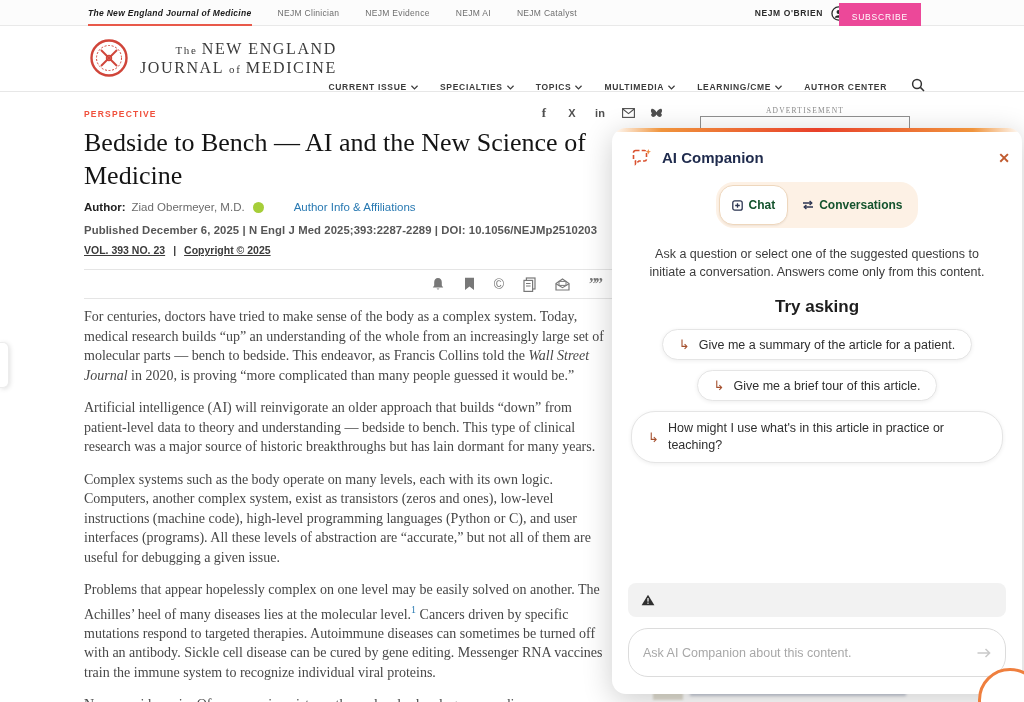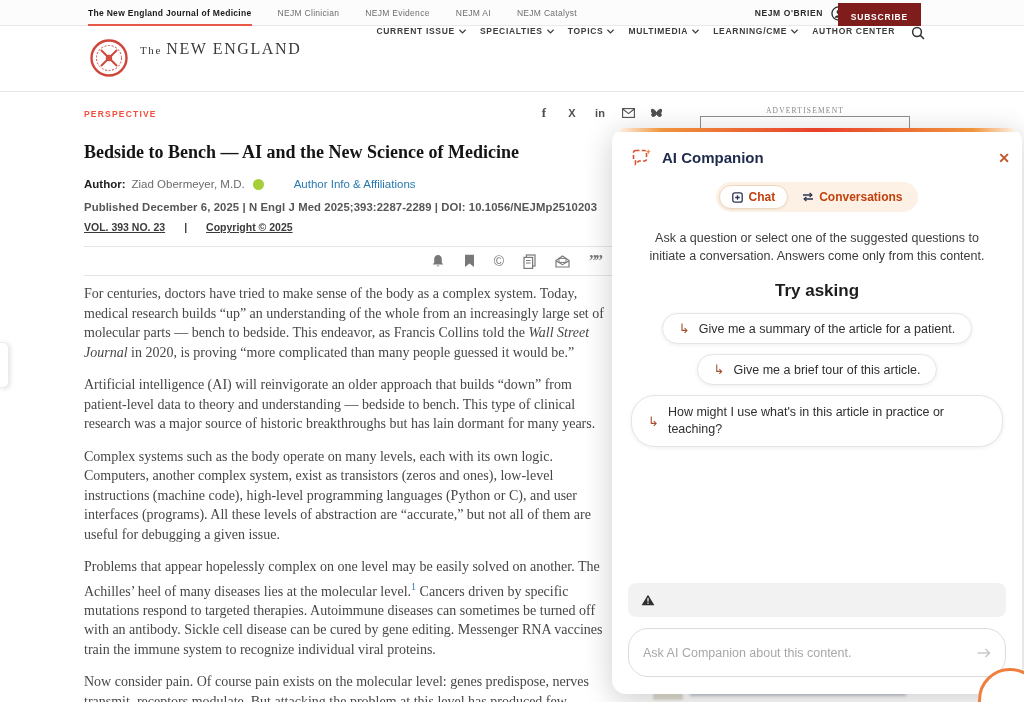--- a/index.html
+++ b/index.html
@@ -5,52 +5,52 @@
   * { margin:0; padding:0; box-sizing:border-box; }
   html,body { background:#ffffff; }
   body { font-family:"Liberation Sans", sans-serif; }
   .page { position:relative; width:1024px; height:702px; overflow:hidden; background:#fff; }
 
   
   .utility-bar { position:absolute; top:0; left:0; width:1024px; height:26px;
     background:#fcfcfc; border-bottom:1px solid #e9e9e9; }
   .journal-tabs { position:absolute; left:88px; top:0; height:26px; display:flex; align-items:center; gap:26px; }
   .journal-tab { font-size:8.5px; color:#6e6e6e; letter-spacing:.3px; cursor:pointer; position:relative; height:26px; display:flex; align-items:center; }
-  .journal-tab.active { color:#1a1a1a; font-weight:bold; }
+  .journal-tab.active { color:#1a1a1a; font-weight:bold;font-style:italic; }
   .journal-tab.active::after { content:""; position:absolute; left:0; right:0; bottom:0; height:2px; background:#e8594a; }
   .user-area { position:absolute; right:178px; top:0; height:26px; display:flex; align-items:center; gap:8px; }
   .user-name { font-size:8.5px; font-weight:bold; letter-spacing:.6px; color:#2b2b2b; }
-  .subscribe-btn { position:absolute; right:103px; top:3px; height:28px; background:#7f1d1d; color:#fff;
-    font-size:8.5px; font-weight:bold; letter-spacing:.8px; border:none; padding:0 13px; cursor:pointer; }
+  .subscribe-btn { position:absolute; right:103px; top:3px; height:28px; background:#ec4899; color:#fff;
+    font-size:8.5px; font-weight:normal; letter-spacing:.8px; border:none; padding:0 13px; cursor:pointer; }
 
   
   .site-header { position:absolute; top:26px; left:0; width:1024px; height:66px; background:#fff; border-bottom:1px solid #e7e7e7; }
   .seal { position:absolute; left:90px; top:13px; width:38px; height:38px; }
   .wordmark { position:absolute; left:140px; top:14px; font-family:"Liberation Serif", serif; color:#3a3a3a; }
   .wm-line { font-size:16px; letter-spacing:1.6px; line-height:18px; white-space:nowrap;text-align:right; }
   .wm-caps { font-size:16px; }
   .wm-small { font-size:11px; }
-  .main-nav { position:absolute; right:99px; top:0; height:66px; display:flex; align-items:flex-start; gap:14px; }
+  .main-nav { position:absolute; right:99px; top:0; height:66px; display:flex; align-items:flex-end; gap:22px; }
   .nav-item { display:flex; align-items:center; gap:4px; font-size:8.5px; font-weight:bold; letter-spacing:.7px; color:#3c3c3c; cursor:pointer; white-space:nowrap; }
   .chev { width:7px; height:5px; }
 
   
   .article { position:absolute; left:84px; top:100px; width:531px; }
   .kicker { margin-top:9px; font-size:8.5px; font-weight:bold; letter-spacing:1.2px; color:#f0503c; }
   .social-row { position:absolute; top:6px; left:453px; display:flex; gap:14px; align-items:center; }
   .social-ic { width:14px; height:14px; display:flex; align-items:center; justify-content:center;
     color:#4f4f4f; font-size:11px; font-weight:bold; cursor:pointer; }
   .social-ic.fb { font-family:"Liberation Serif", serif; font-size:13px; }
-  .article-title { margin-top:17px; font-family:"Liberation Serif", serif; font-weight:bold; font-size:18px; line-height:33px; color:#141414; }
+  .article-title { margin-top:7px; font-family:"Liberation Serif", serif; font-weight:normal; font-size:26px; line-height:33px; color:#141414; }
   .author-row { margin-top:9px; font-size:11.5px; color:#6b6b6b; display:flex; align-items:center; gap:6px; }
   .author-label { font-weight:bold; color:#222; }
   .orcid { width:11px; height:11px; border-radius:50%; background:#a6ce39; display:inline-block; margin:0 2px; }
   .author-link { color:#2879b2; margin-left:22px; cursor:pointer; }
   .published-line { margin-top:11px; font-size:11.3px; font-weight:bold; color:#565656; letter-spacing:.1px; }
-  .vol-row { margin-top:8px; font-size:10.5px; font-weight:bold; color:#3a3a3a; display:flex; gap:19px; }
+  .vol-row { margin-top:8px; font-size:10.5px; font-weight:bold; color:#3a3a3a; display:flex; gap:8px; }
   .vol-row .lnk { text-decoration:underline; cursor:pointer; }
   .hr { margin-top:13px; border:none; border-top:1px solid #e5e5e5; height:0; }
   .tool-row { height:28px; display:flex; align-items:center; justify-content:flex-end; gap:19px; padding-right:14px; }
   .tool-ic { color:#787878; display:flex; align-items:center; justify-content:center; cursor:pointer; }
   .tool-ic.copyright { font-size:14px; }
   .tool-ic.quote { font-family:"Liberation Serif", serif; font-size:16px; font-weight:bold; letter-spacing:-2px; line-height:10px; }
   .body-copy { margin-top:8px; font-family:"Liberation Serif", serif; font-size:14px; line-height:19.5px; color:#474747; }
   .body-copy p { margin-bottom:13px; }
   .ref { color:#2879b2; font-size:10px; cursor:pointer; }
 
@@ -72,22 +72,22 @@
   .ai-panel { position:absolute; left:612px; top:128px; width:410px; height:566px; background:#fff;
     border-radius:14px; box-shadow:0 6px 30px rgba(0,0,0,.20); z-index:10;
     display:flex; flex-direction:column; overflow:hidden; }
   .ai-topbar { height:4px; border-radius:14px 14px 0 0;
     background:linear-gradient(90deg, rgba(246,166,74,0) 0%, #f0943c 12%, #e8402a 50%, #f0943c 88%, rgba(246,166,74,0) 100%); }
   .ai-header { display:flex; align-items:center; padding:16px 12px 0 20px; }
   .ai-title { font-size:15px; font-weight:bold; color:#1f2b4d; margin-left:10px; }
   .ai-close { margin-left:auto; color:#c05a2e; font-size:14px; font-weight:bold; cursor:pointer; }
   .ai-tabs-wrap { display:flex; justify-content:center; margin-top:15px; }
   .ai-tabs { display:inline-flex; background:#fdf1e5; border-radius:18px; padding:3px; gap:2px; }
-  .ai-tab { display:flex; align-items:center; gap:5px; padding:4px 12px; border-radius:14px;
-    font-size:12px; font-weight:bold; color:#c2410c; cursor:pointer; }
+  .ai-tab { display:flex; align-items:center; gap:5px; padding:12px 12px; border-radius:14px;
+    font-size:12px; font-weight:bold; color:#14532d; cursor:pointer; }
   .ai-tab.active { background:#fff; border:1px solid #eed7bd; box-shadow:0 1px 2px rgba(0,0,0,.06); }
   .ai-intro { margin:17px 26px 0; text-align:center; font-size:12.5px; line-height:18px; color:#3c3c3c; }
   .ai-try { margin-top:16px; text-align:center; font-size:17px; font-weight:bold; color:#1d1d1d; }
   .ai-suggestions { display:flex; flex-direction:column; align-items:center; gap:10px; margin-top:12px; }
   .ai-pill { display:flex; align-items:center; gap:9px; background:#fff; border:1px solid #e5e5e5;
     border-radius:22px; padding:7px 16px; font-size:12.5px; color:#2f2f2f;
     box-shadow:0 1px 4px rgba(0,0,0,.07); cursor:pointer; }
   .ai-pill.wide { width:372px; border-radius:24px; padding:8px 16px; line-height:17px; }
   .pill-arrow { color:#a5502e; font-size:13px; flex:0 0 auto; }
   .ai-spacer { flex:1; }
@@ -131,20 +131,21 @@
       <svg width="38" height="38" viewBox="0 0 38 38">
         <circle cx="19" cy="19" r="17.5" fill="none" stroke="#d0453a" stroke-width="2.4"></circle>
         <circle cx="19" cy="19" r="12.5" fill="none" stroke="#d0453a" stroke-width="1" stroke-dasharray="2 1.6"></circle>
         <line x1="11" y1="11" x2="27" y2="27" stroke="#d0453a" stroke-width="2"></line>
         <line x1="27" y1="11" x2="11" y2="27" stroke="#d0453a" stroke-width="2"></line>
         <circle cx="19" cy="19" r="2.6" fill="none" stroke="#d0453a" stroke-width="1.2"></circle>
       </svg>
     </span>
     <div class="wordmark">
       <div class="wm-line"><span class="wm-small">The </span><span class="wm-caps">NEW ENGLAND</span></div>
+      <div class="wm-line"><span class="wm-caps">JOURNAL </span><span class="wm-small">of </span><span class="wm-caps">MEDICINE</span></div>
     </div>
     <div class="main-nav">
       <span class="nav-item">
         <span>CURRENT ISSUE</span>
         <svg class="chev" viewBox="0 0 8 5">
             <polyline points="0.5,0.5 4,4 7.5,0.5" fill="none" stroke="#3c3c3c" stroke-width="1.4"></polyline>
           </svg>
       </span>
       <span class="nav-item">
         <span>SPECIALTIES</span>

